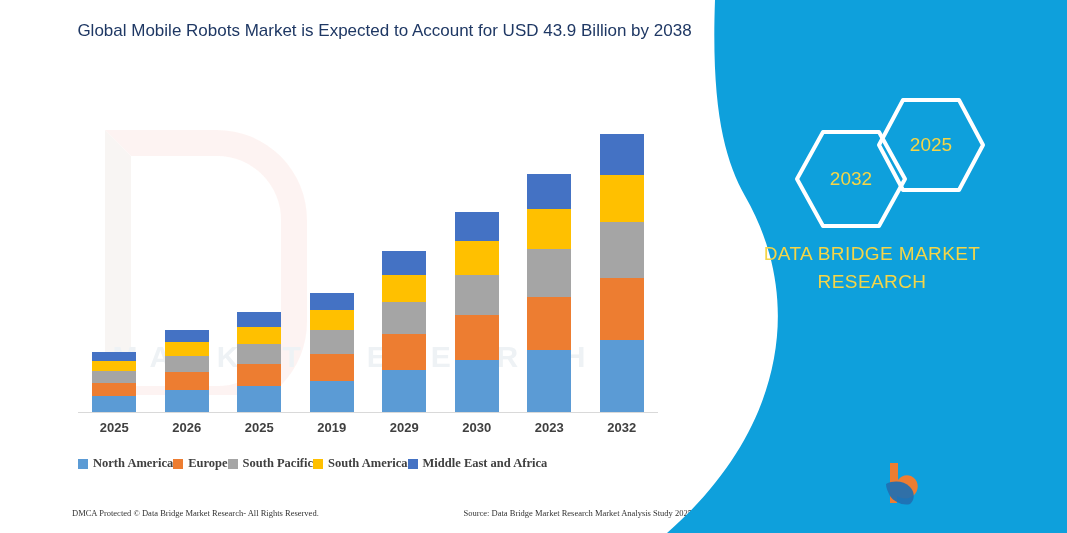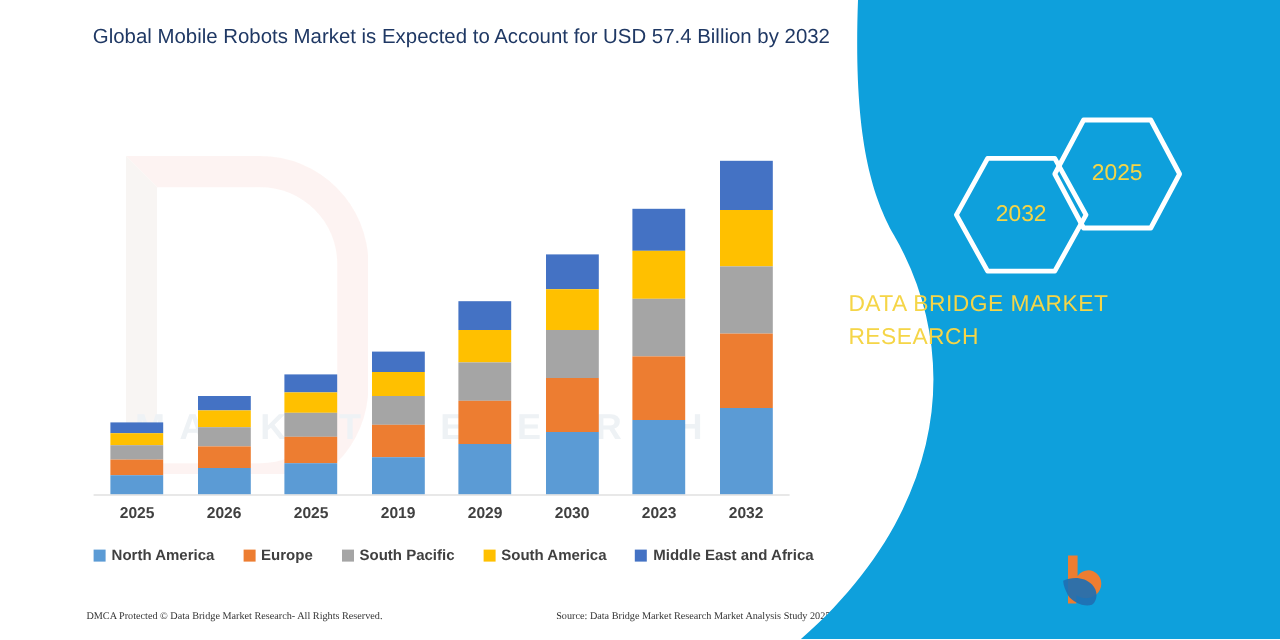--- a/index.html
+++ b/index.html
@@ -27,21 +27,21 @@
   .hex{position:absolute;}
   .hex svg{display:block;}
   .hex-label{
     position:absolute;inset:0;display:flex;align-items:center;justify-content:center;
     color:#F5D547;font-size:19px;font-weight:400;
   }
   .hex-2025{left:178px;top:0px;width:112px;height:98px;}
   .hex-2032{left:96px;top:32px;width:116px;height:102px;}
 
   .panel-brand{
-    position:absolute;top:240px;left:40px;width:330px;
+    position:absolute;top:240px;left:40px;width:330px;text-align:center;
     color:#F5D547;font-size:19px;line-height:28px;letter-spacing:.4px;
   }
 
   
   .logo{position:absolute;left:884px;top:458px;width:170px;height:52px;}
   .logo-mark{position:absolute;left:0;top:2px;width:46px;height:46px;}
   .logo-text{position:absolute;left:52px;top:6px;}
   .logo-text .l1{color:#1F3864;font-size:16px;letter-spacing:1.2px;font-family:"Liberation Serif",serif;}
   .logo-text .l2{color:#1F3864;font-size:7px;letter-spacing:2.6px;font-family:"Liberation Serif",serif;opacity:.75;margin-top:1px;}
 
@@ -80,21 +80,21 @@
   .bar{width:44px;display:flex;flex-direction:column;justify-content:flex-end;}
   .seg{width:100%;}
 
   .xlabels{
     position:absolute;left:78px;top:420px;width:580px;display:flex;
   }
   .xlabel{flex:1;text-align:center;color:#404040;font-size:13px;font-weight:700;}
 
   .legend{
     position:absolute;left:78px;top:456px;width:600px;
-    display:flex;justify-content:space-between;align-items:center;gap:14px;
+    display:flex;justify-content:flex-start;align-items:center;font-family:Liberation Serif, serif;
   }
   .legend-item{display:flex;align-items:center;gap:5px;}
   .legend-swatch{width:10px;height:10px;display:inline-block;}
   .legend-text{color:#404040;font-size:12.5px;font-weight:700;white-space:nowrap;}
 
   .footer{
     position:absolute;left:72px;top:508px;width:620px;
     display:flex;justify-content:space-between;
     font-family:"Liberation Serif",serif;font-size:8.5px;color:#333;
   }
@@ -103,21 +103,21 @@
 </head>
 <body>
 
 <div class="canvas">
 
   <div class="watermark">
     <div class="wm-b"></div>
     <div class="wm-small">MARKET RESEARCH</div>
   </div>
 
-  <div class="chart-title">Global Mobile Robots Market is Expected to Account for USD 57.4 Billion by 2032</div>
+  <div class="chart-title">Global Mobile Robots Market is Expected to Account for USD 43.9 Billion by 2038</div>
 
   <div class="bars" id="bars">
       <div class="bar-slot">
         <div class="bar">
           <div class="seg" title="Middle East and Africa 2025: 1.4" style="height: 8.8656px; background: rgb(68, 114, 196);"></div>
           <div class="seg" title="South America 2025: 1.6" style="height: 10.1321px; background: rgb(255, 192, 0);"></div>
           <div class="seg" title="Asia Pacific 2025: 1.9" style="height: 12.0319px; background: rgb(165, 165, 165);"></div>
           <div class="seg" title="Europe 2025: 2.1" style="height: 13.2984px; background: rgb(237, 125, 49);"></div>
           <div class="seg" title="North America 2025: 2.5" style="height: 15.8314px; background: rgb(91, 155, 213);"></div>
         </div>

